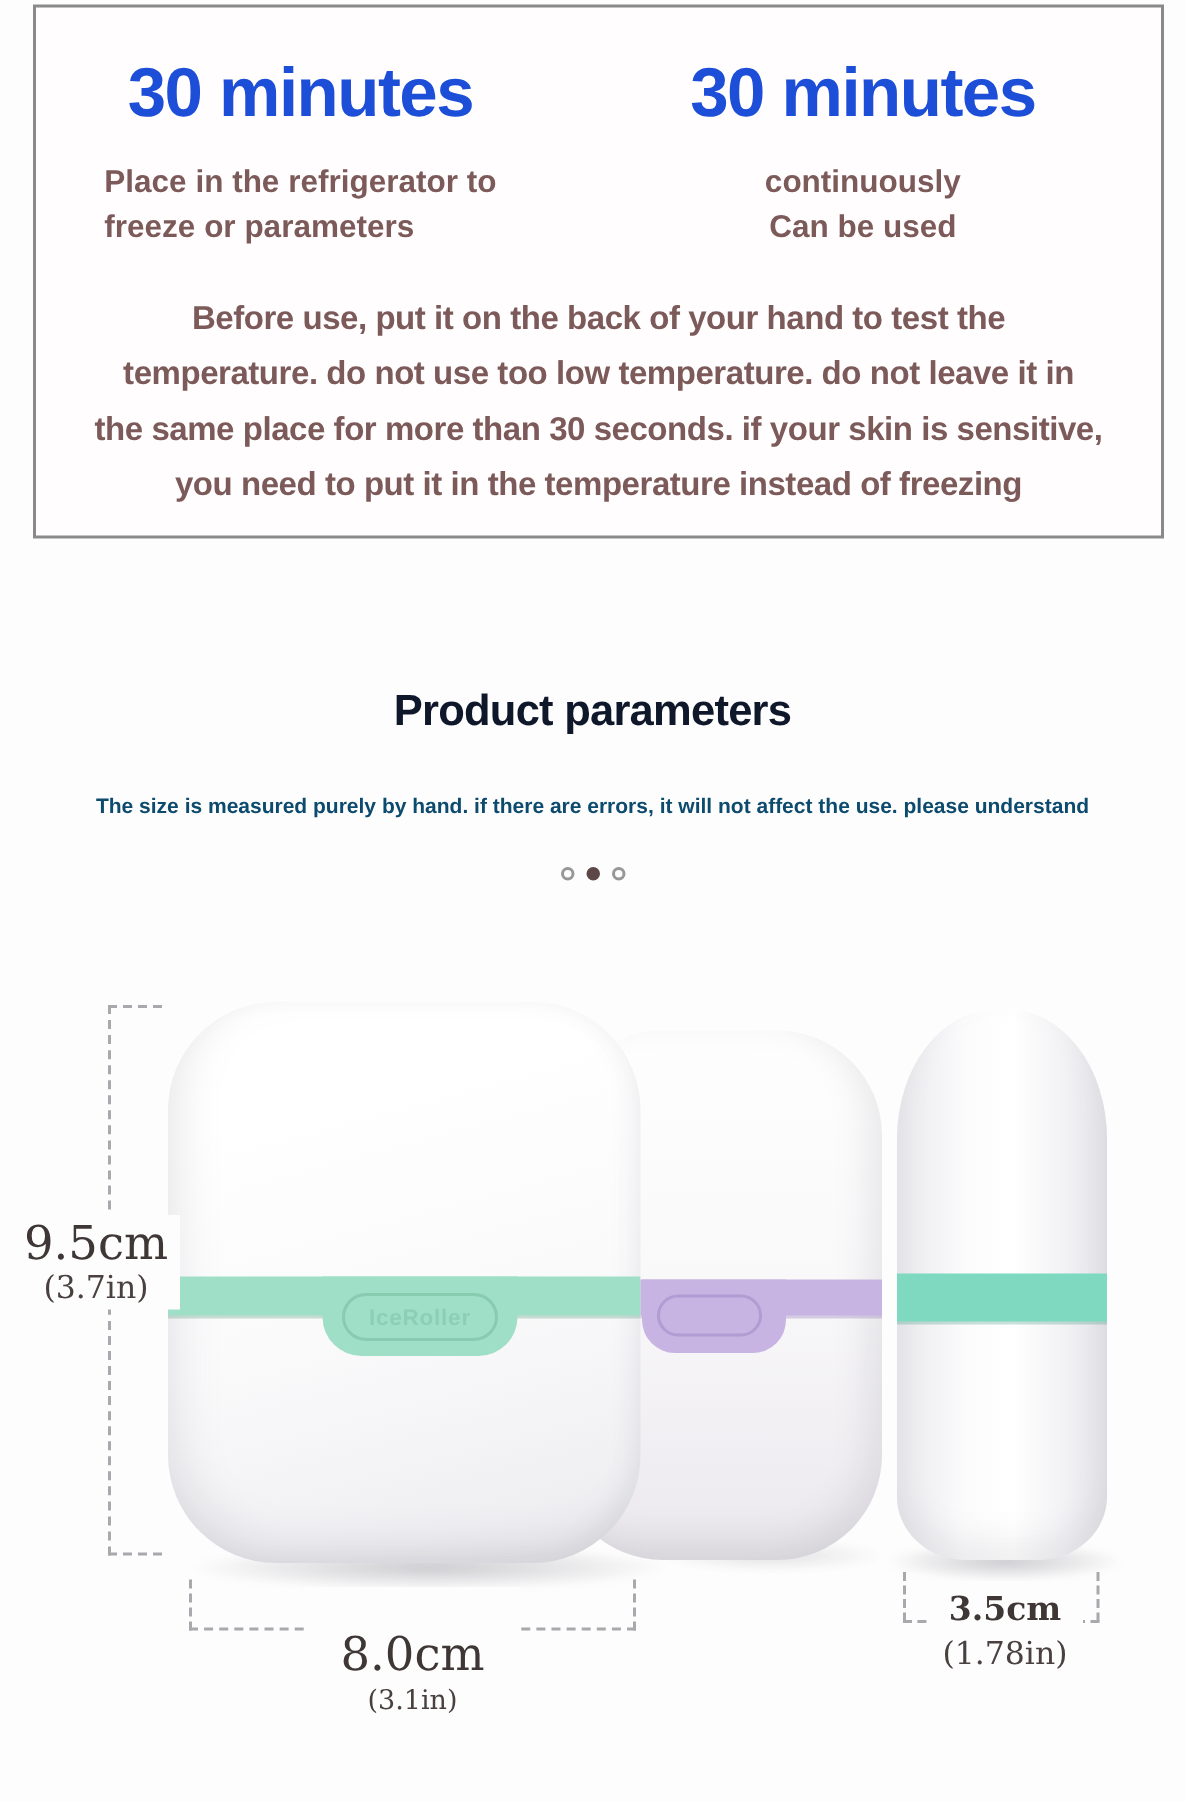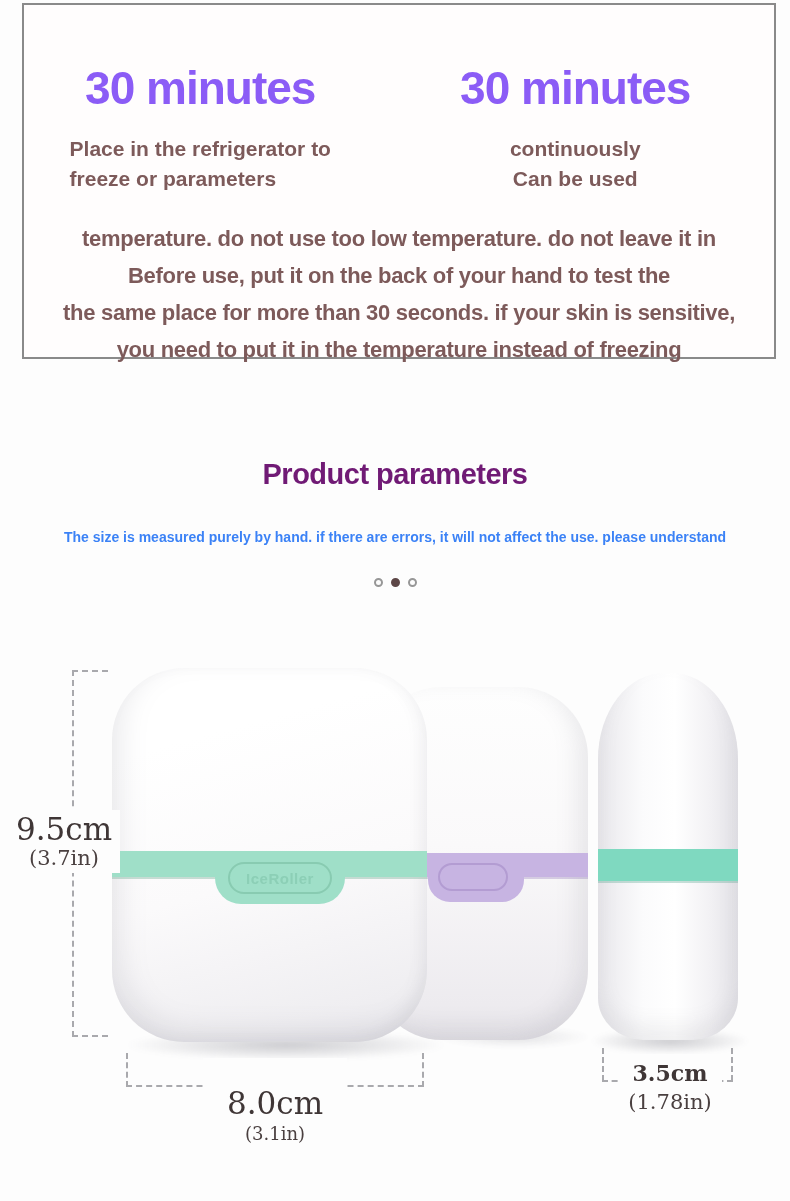--- a/index.html
+++ b/index.html
@@ -11,40 +11,40 @@
 
   
   .notice-box {
     position:absolute; left:22px; top:3px; width:754px; height:356px;
     box-sizing:border-box; border:2px solid #8a8a8a; background:#fffdfd;
   }
   .notice-row { display:flex; padding-top:30px; }
   .notice-col-left  { width:47%; display:flex; flex-direction:column; align-items:center; }
   .notice-col-right { width:53%; display:flex; flex-direction:column; align-items:center; }
   .notice-title {
-    font-size:46px; font-weight:bold; color:#8b5cf6; letter-spacing:-1px; line-height:52px;margin-top:27px;
+    font-size:46px; font-weight:bold; color:#1d4ed8; letter-spacing:-1px; line-height:52px;
   }
   .notice-sub {
     margin-top:20px; font-size:21px; font-weight:bold; color:#7d5a5a; line-height:30px;
   }
   .notice-col-left  .notice-sub { text-align:left; }
   .notice-col-right .notice-sub { text-align:center; }
   .notice-paragraph {
     margin-top:26px; text-align:center; color:#7d5a5a; font-weight:bold;
     font-size:22px; line-height:37px; letter-spacing:-0.3px;
   }
 
   
   .pp-title {
     position:absolute; top:458px; left:0; width:100%; text-align:center;
-    font-size:29px; font-weight:bold; color:#701a75; letter-spacing:-0.5px;
+    font-size:29px; font-weight:bold; color:#0f172a; letter-spacing:-0.5px;
   }
   .pp-disclaimer {
     position:absolute; top:529px; left:0; width:100%; text-align:center;
-    font-size:14px; font-weight:bold; color:#3b82f6; letter-spacing:0;
+    font-size:14px; font-weight:bold; color:#0c4a6e; letter-spacing:0;
   }
   .dots {
     position:absolute; top:578px; left:0; width:100%;
     display:flex; justify-content:center; align-items:center; gap:8px;
   }
   .dot {
     width:9px; height:9px; border-radius:50%; box-sizing:border-box;
     border:2px solid #979797; background:transparent;
   }
   .dot.active { background:#5d4747; border-color:#5d4747; }
@@ -167,22 +167,22 @@
       </div>
       <div class="notice-col-right">
         <div class="notice-title">30 minutes</div>
         <div class="notice-sub">
           <div>continuously</div>
           <div>Can be used</div>
         </div>
       </div>
     </div>
     <div class="notice-paragraph">
+      <div>Before use, put it on the back of your hand to test the</div>
       <div>temperature. do not use too low temperature. do not leave it in</div>
-      <div>Before use, put it on the back of your hand to test the</div>
       <div>the same place for more than 30 seconds. if your skin is sensitive,</div>
       <div>you need to put it in the temperature instead of freezing</div>
     </div>
   </div>
 
   <div class="pp-title">Product parameters</div>
   <div class="pp-disclaimer">The size is measured purely by hand. if there are errors, it will not affect the use. please understand</div>
 
   <div class="dots">
     <span class="dot"></span>

